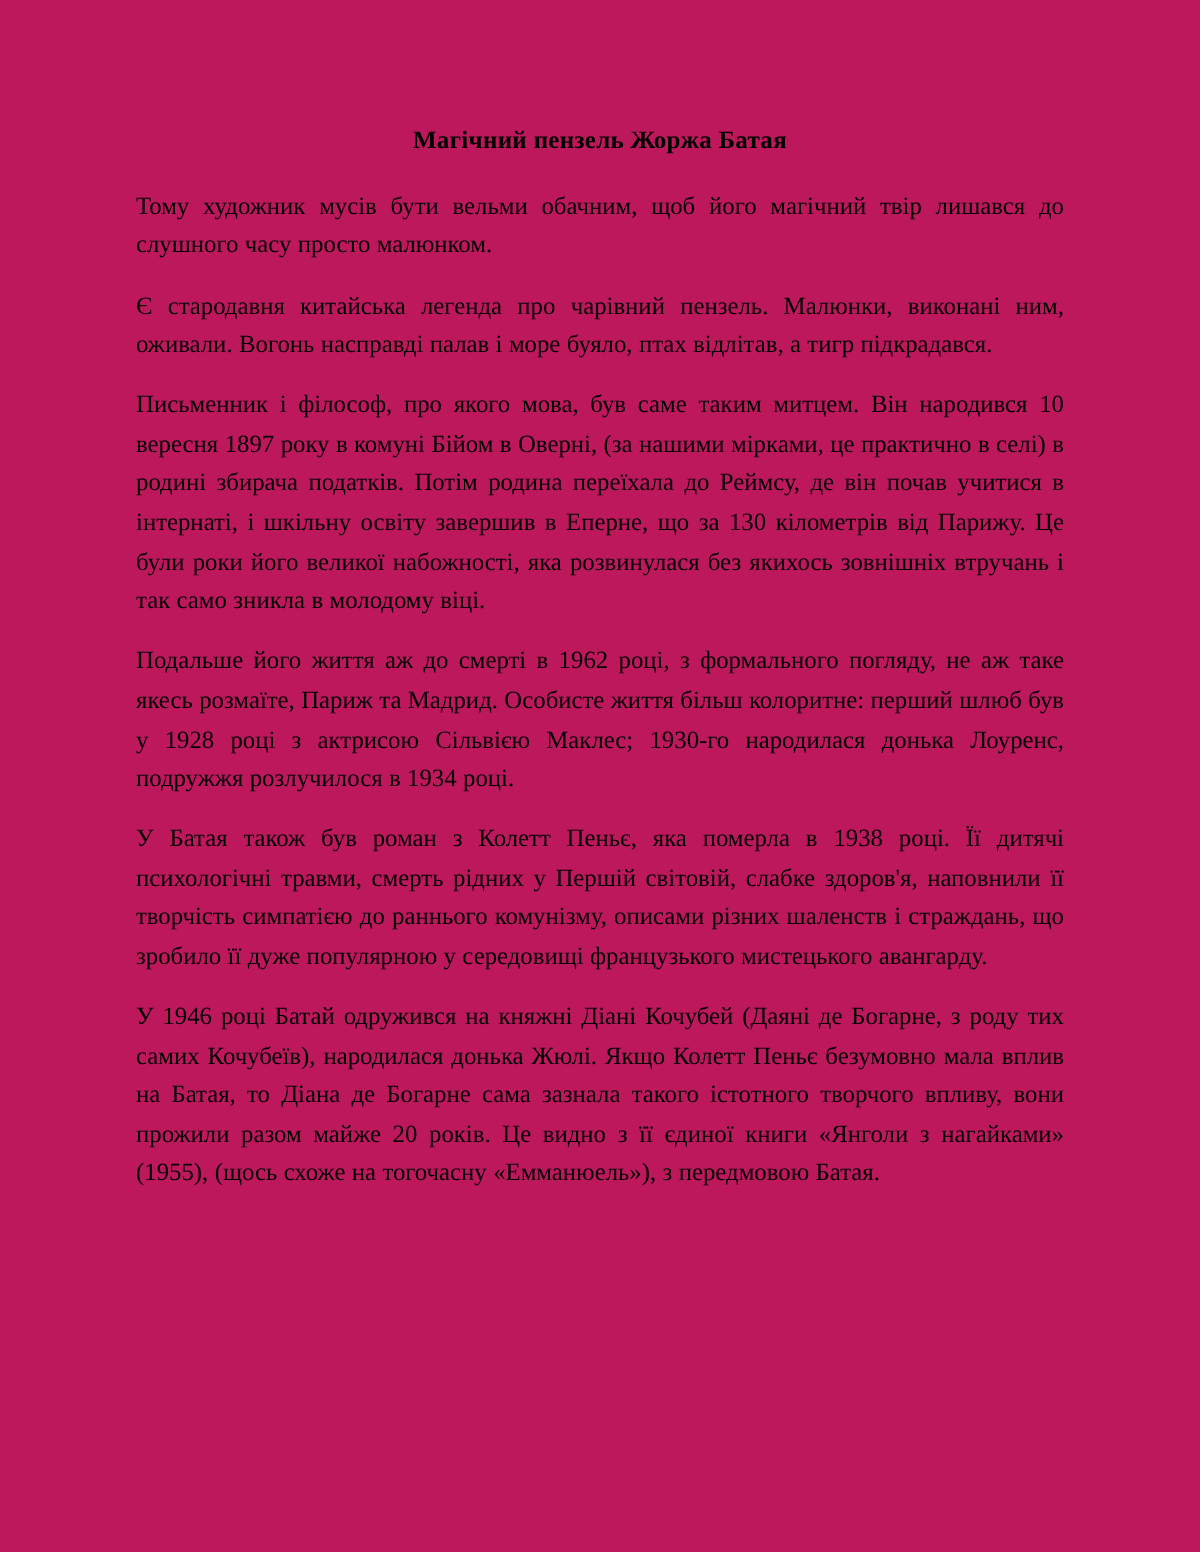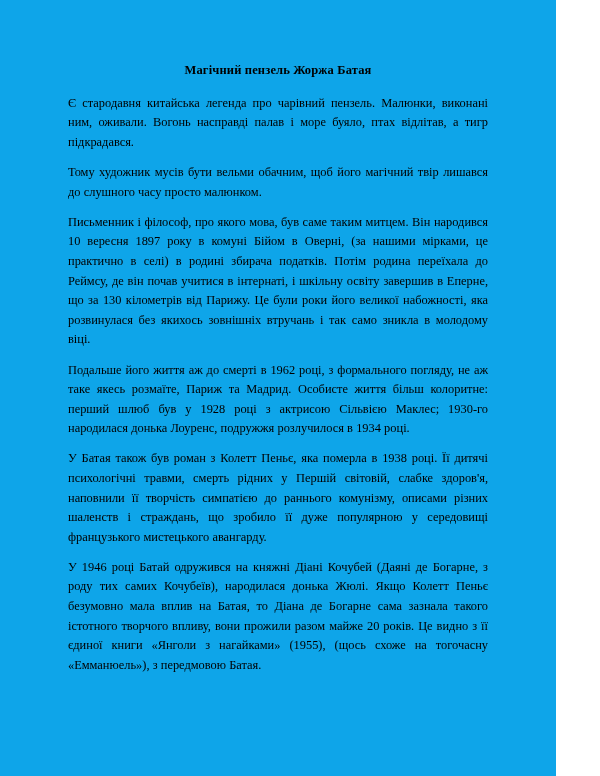--- a/index.html
+++ b/index.html
@@ -8,23 +8,23 @@
   }
   body {
     width: 600px;
     height: 776px;
     background: #ffffff;
     font-family: "Liberation Serif", "DejaVu Serif", serif;
     color: #000000;
     overflow: hidden;
   }
   .page {
-    width: 556px;
+    width: 600px;
     height: 776px;
-    background: #0ea5e9;
+    background: #be185d;
     box-sizing: border-box;
     padding: 62px 68px 0 68px;
     position: relative;
   }
   .doc-title {
     font-size: 12.5px;
     font-weight: bold;
     text-align: center;
     letter-spacing: 0.15px;
     margin: 0 0 15px 0;
@@ -47,21 +47,21 @@
   }
 </style>
 </head>
 <body>
 
 <div class="page">
 
   <h1 class="doc-title">Магічний пензель Жоржа Батая</h1>
 
   <div class="body-text">
+    <p class="para">Тому художник мусів бути вельми обачним, щоб його магічний твір лишався до слушного часу просто малюнком.</p>
     <p class="para">Є стародавня китайська легенда про чарівний пензель. Малюнки, виконані ним, оживали. Вогонь насправді палав і море буяло, птах відлітав, а тигр підкрадався.</p>
-    <p class="para">Тому художник мусів бути вельми обачним, щоб його магічний твір лишався до слушного часу просто малюнком.</p>
     <p class="para">Письменник і філософ, про якого мова, був саме таким митцем. Він народився 10 вересня 1897 року в комуні Бійом в Овернi, (за нашими мірками, це практично в селі) в родині збирача податків. Потім родина переїхала до Реймсу, де він почав учитися в інтернаті, і шкільну освіту завершив в Еперне, що за 130 кілометрів від Парижу. Це були роки його великої набожності, яка розвинулася без якихось зовнішніх втручань і так само зникла в молодому віці.</p>
     <p class="para">Подальше його життя аж до смерті в 1962 році, з формального погляду, не аж таке якесь розмаїте, Париж та Мадрид. Особисте життя більш колоритне: перший шлюб був у 1928 році з актрисою Сільвією Маклес; 1930-го народилася донька Лоуренс, подружжя розлучилося в 1934 році.</p>
     <p class="para">У Батая також був роман з Колетт Пеньє, яка померла в 1938 році. Її дитячі психологічні травми, смерть рідних у Першій світовій, слабке здоров'я, наповнили її творчість симпатією до раннього комунізму, описами різних шаленств і страждань, що зробило її дуже популярною у середовищі французького мистецького авангарду.</p>
     <p class="para">У 1946 році Батай одружився на княжні Діані Кочубей (Даяні де Богарне, з роду тих самих Кочубеїв), народилася донька Жюлі. Якщо Колетт Пеньє безумовно мала вплив на Батая, то Діана де Богарне сама зазнала такого істотного творчого впливу, вони прожили разом майже 20 років. Це видно з її єдиної книги «Янголи з нагайками» (1955), (щось схоже на тогочасну «Емманюель»), з передмовою Батая.</p>
   </div>
 
 </div>
 
 </body></html>

